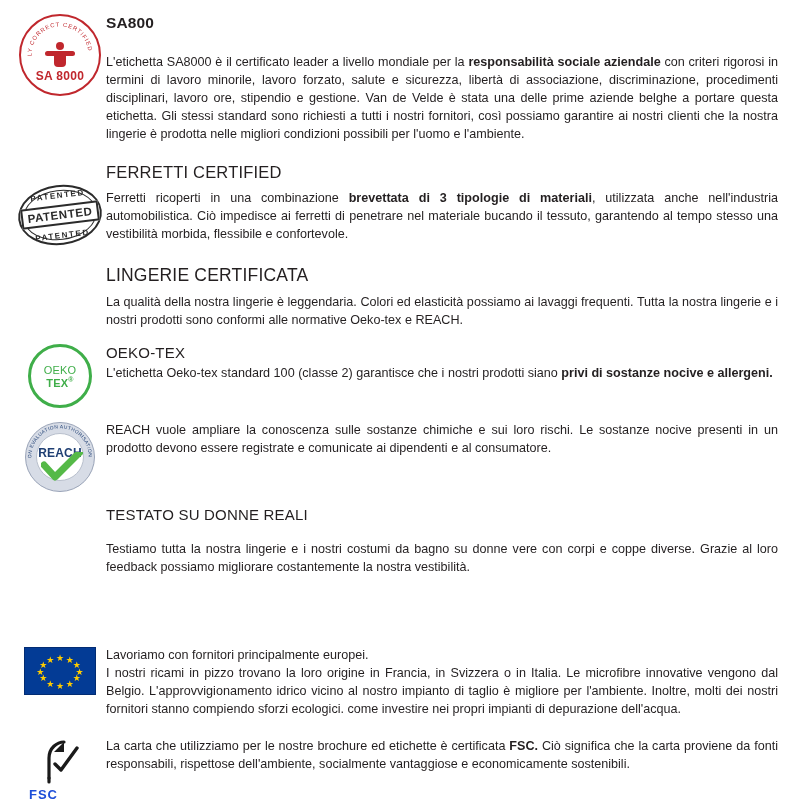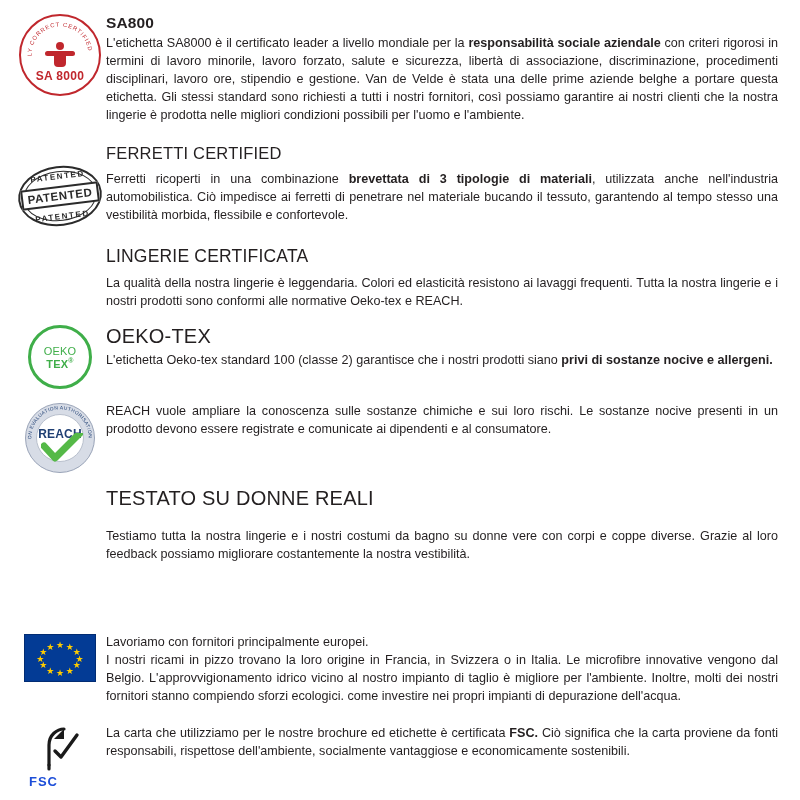--- a/index.html
+++ b/index.html
@@ -32,25 +32,25 @@
     justify-content: center;
     align-items: flex-start;
   }
   .text-col {
     flex: 1;
     padding-right: 8px;
   }
   h2.heading {
     font-size: 15.5px;
     font-weight: bold;
-    margin: 0 0 3px 0;
+    margin: 0 0 22px 0;
     letter-spacing: 0.1px;
   }
   h3.subheading {
-    font-size: 20px;
+    font-size: 15px;
     font-weight: normal;
     margin: 0 0 4px 0;
     letter-spacing: 0.2px;
   }
   h3.bigheading {
     font-size: 17.5px;
     font-weight: normal;
     margin: 0 0 8px 0;
     letter-spacing: 0.2px;
   }
@@ -308,21 +308,21 @@
       <p class="body"><span>Ferretti ricoperti in una combinazione </span><b>brevettata di 3 tipologie di materiali</b><span>, utilizzata anche nell'industria automobilistica. Ciò impedisce ai ferretti di penetrare nel materiale bucando il tessuto, garantendo al tempo stesso una vestibilità morbida, flessibile e confortevole.</span></p>
     </div>
   </div>
 
   <div class="gap-md"></div>
 
   <div class="section">
     <div class="badge-col"></div>
     <div class="text-col">
       <h3 class="bigheading">LINGERIE CERTIFICATA</h3>
-      <p class="body">La qualità della nostra lingerie è leggendaria. Colori ed elasticità resistono ai lavaggi frequenti. Tutta la nostra lingerie e i nostri prodotti sono conformi alle normative Oeko-tex e REACH.</p>
+      <p class="body">La qualità della nostra lingerie è leggendaria. Colori ed elasticità possiamo ai lavaggi frequenti. Tutta la nostra lingerie e i nostri prodotti sono conformi alle normative Oeko-tex e REACH.</p>
     </div>
   </div>
 
   <div class="gap-sm"></div>
 
   <div class="section">
     <div class="badge-col">
       <div class="oeko-badge">
         <div class="l1">OEKO</div>
         <div class="l2"><span>TEX</span><sup>®</sup></div>

